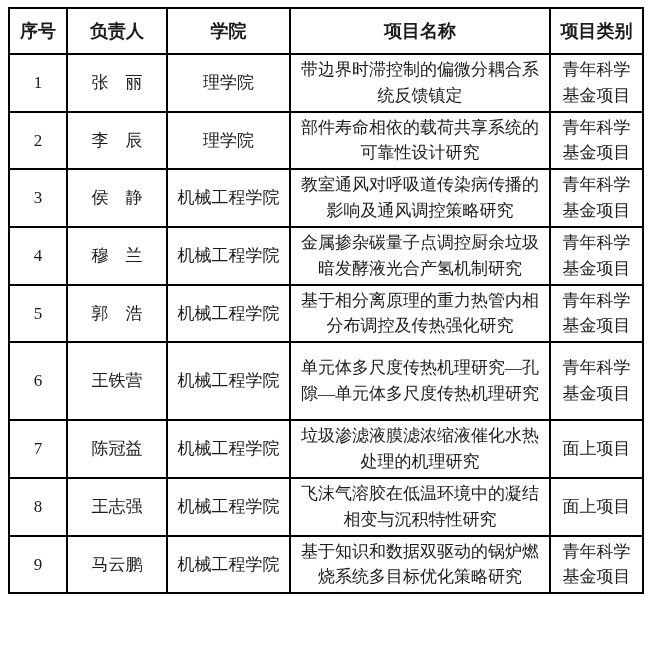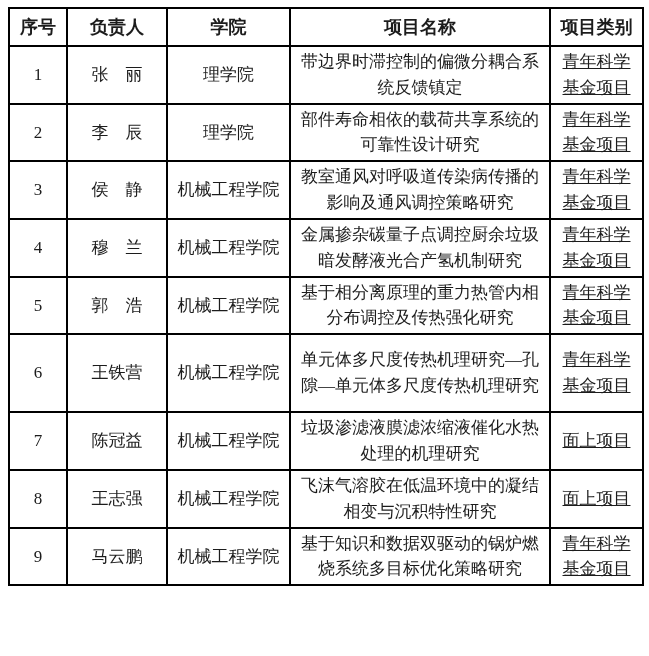--- a/index.html
+++ b/index.html
@@ -25,34 +25,34 @@
     border: 2px solid #000000;
     text-align: center;
     vertical-align: middle;
     color: #1c1c1c;
     box-sizing: border-box;
     overflow-wrap: break-word;
   }
   table.projects th {
     font-size: 18px;
     font-weight: bold;
-    height: 38px;
+    height: 46px;
     padding: 0 2px;
   }
   table.projects td {
     font-size: 17px;
     line-height: 1.52;
     padding: 2px 4px;
   }
   
   td.c-no       { padding: 2px 2px; }
   td.c-name     { padding: 2px 4px; }
   td.c-college  { padding: 2px 2px; }
   td.c-project  { padding: 2px 14px; border-radius: 23px; }
-  td.c-category { padding: 2px 3px; text-decoration: underline; }
+  td.c-category { padding: 2px 3px; }
 
   tr.r-std td  { height: 56px; }
   tr.r-tall td { height: 78px; }
   tr.r-last td { height: 66px; }
 </style>
 </head>
 <body>
 
 <div class="page">
   <table class="projects">

